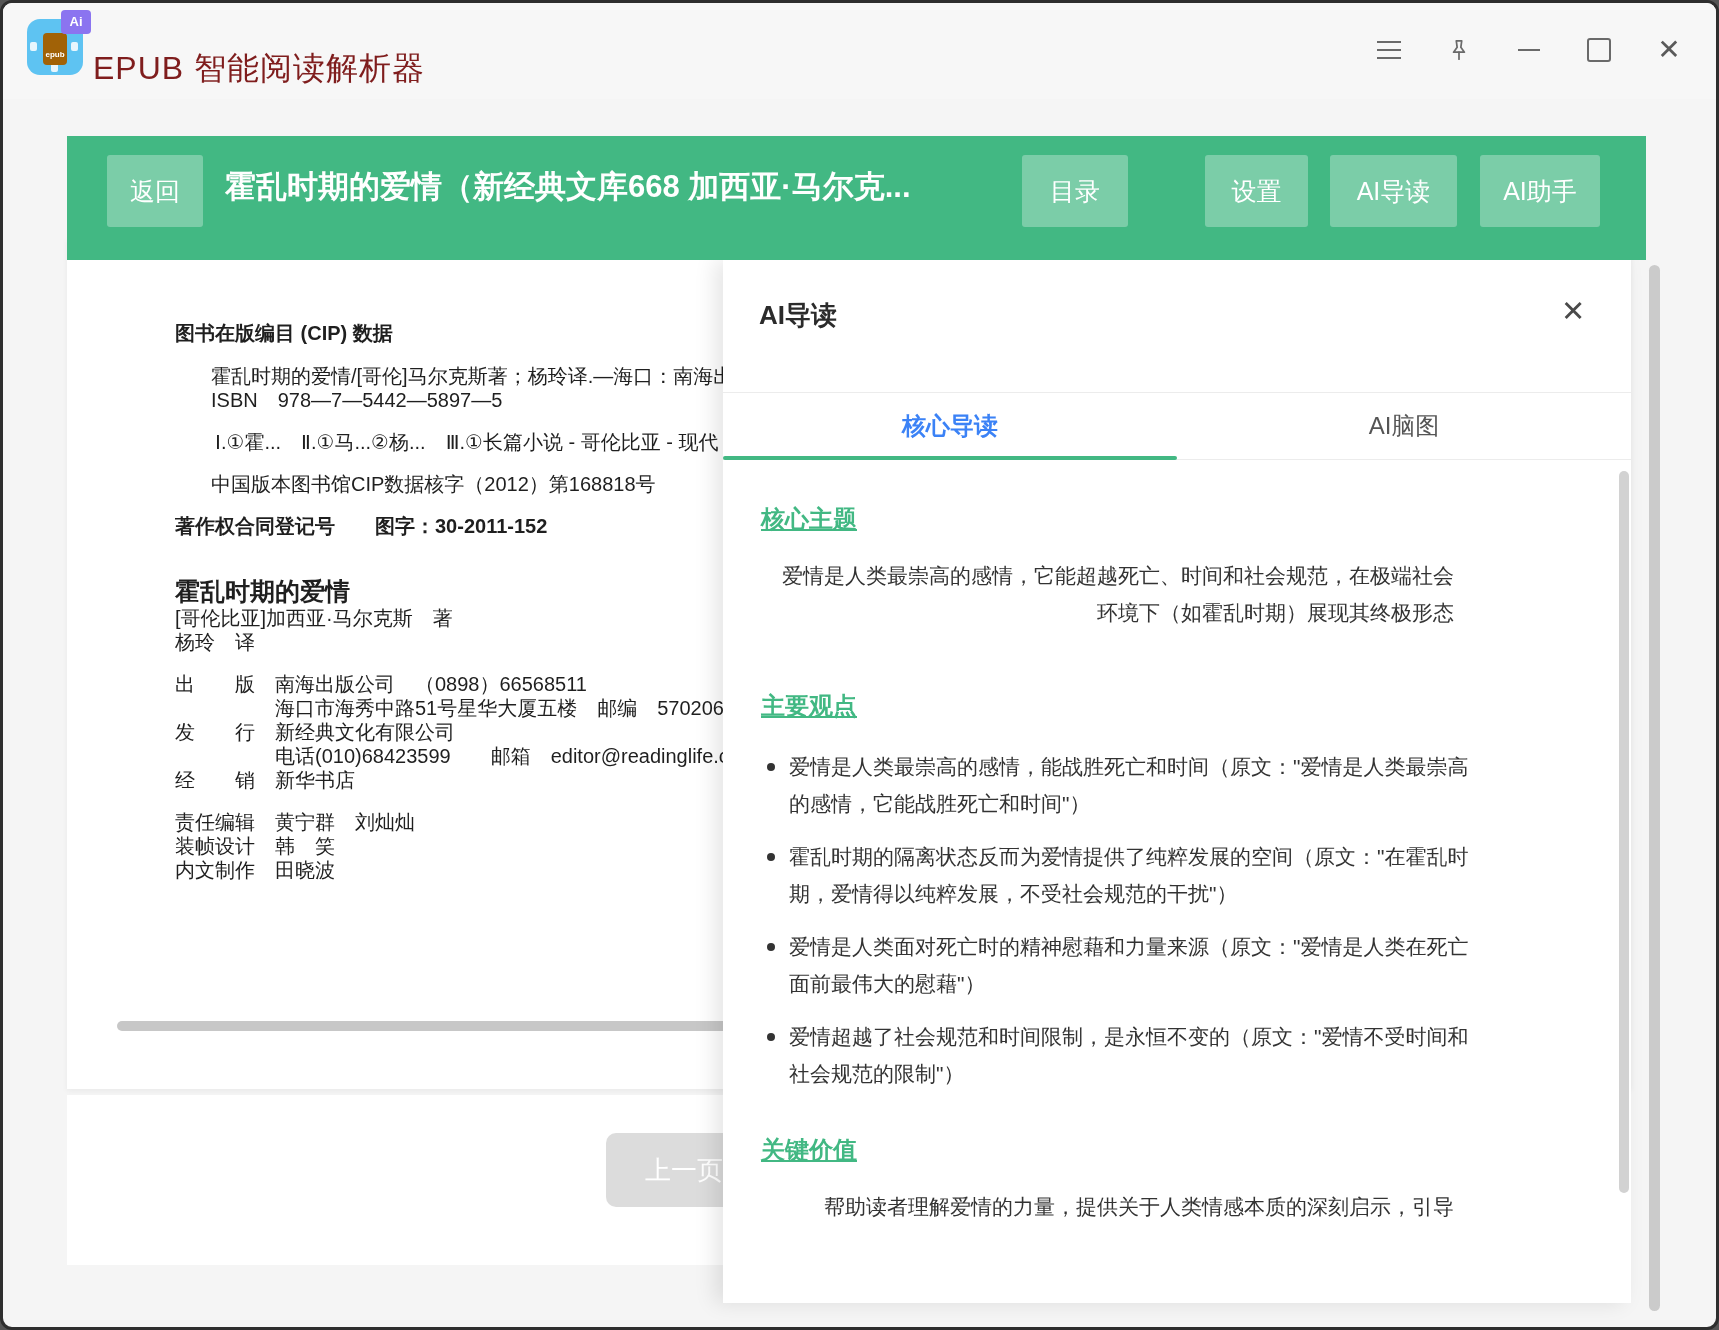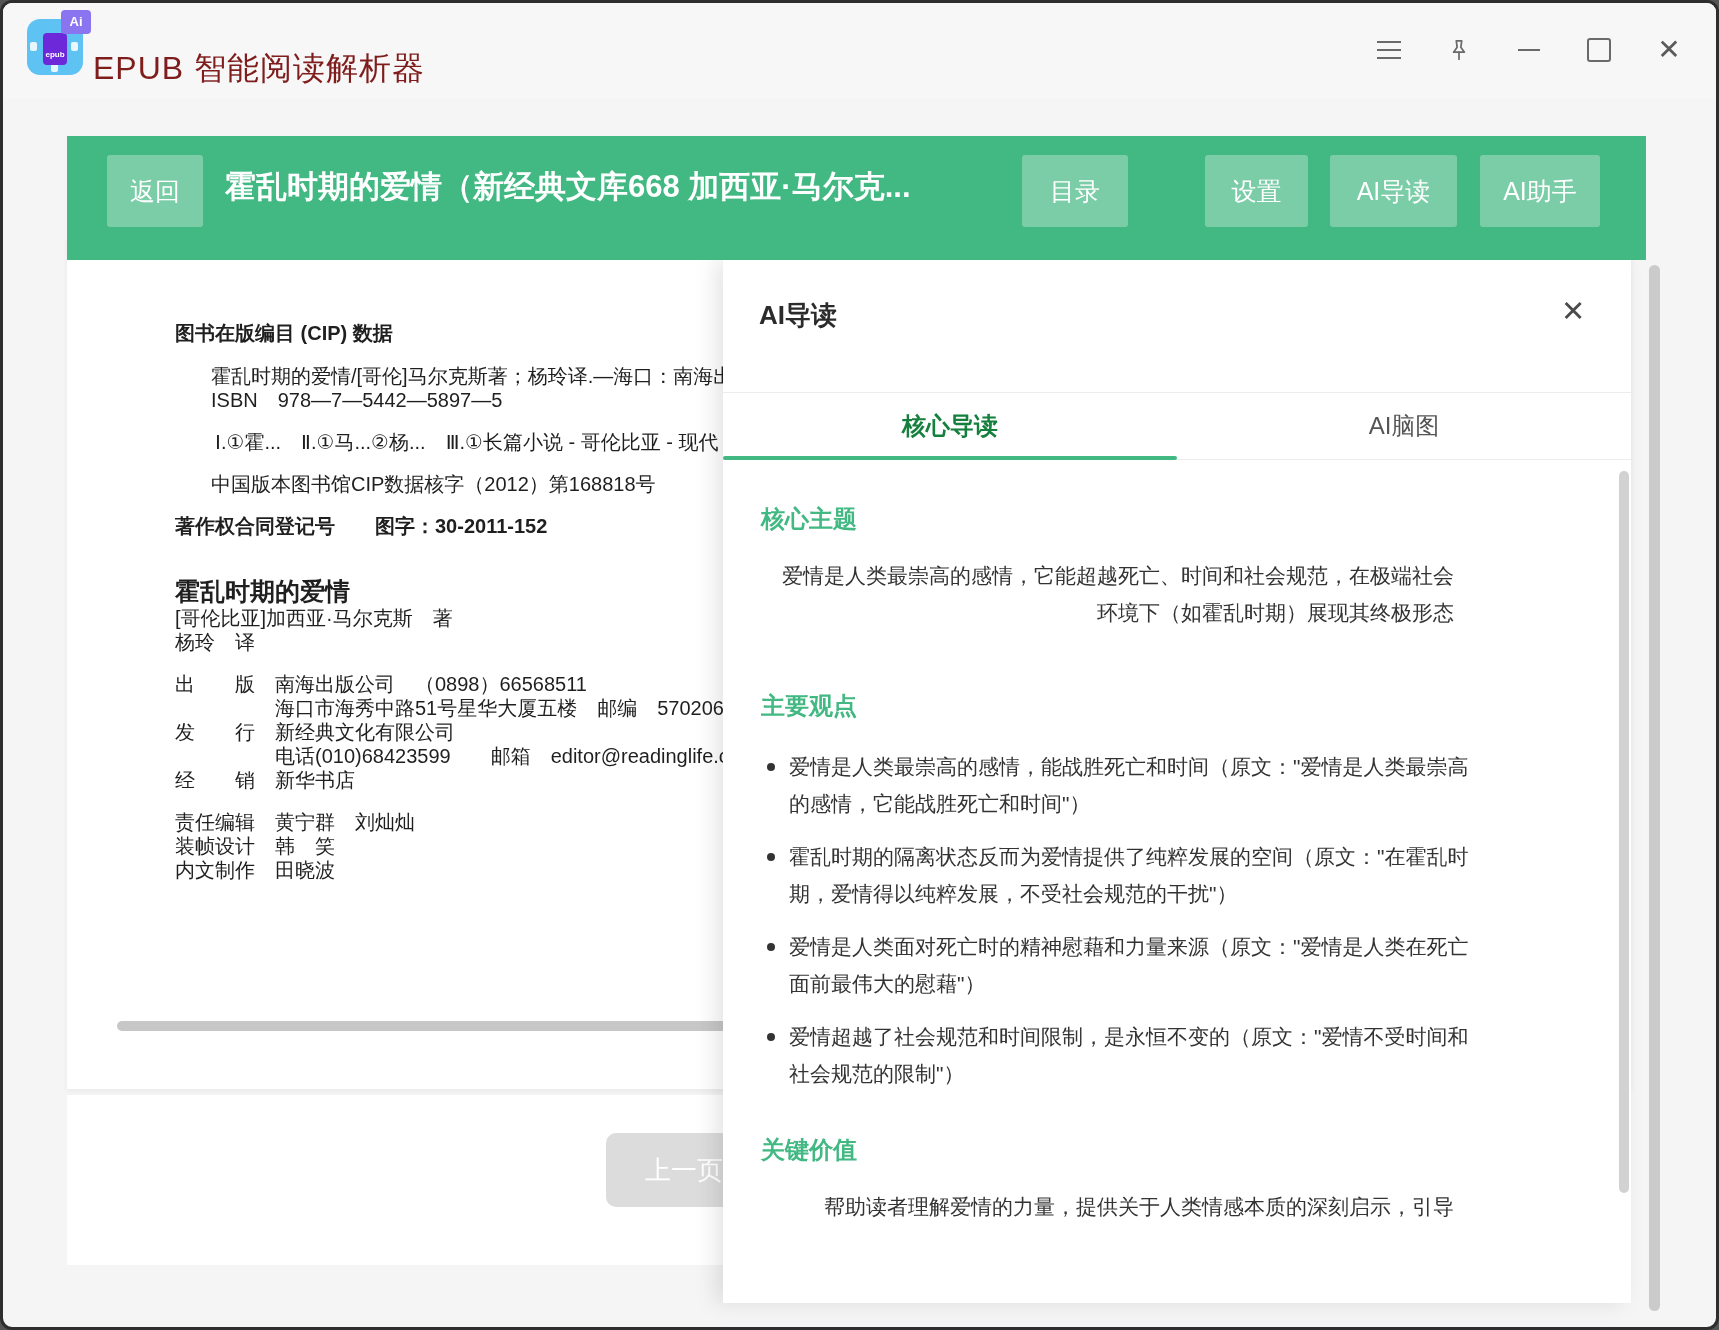--- a/index.html
+++ b/index.html
@@ -1,21 +1,21 @@
 <!DOCTYPE html>
 <html><head>
 <meta charset="utf-8">
 <style>
   html,body{margin:0;padding:0;background:#555;font-family:"Liberation Sans","DejaVu Sans",sans-serif;}
   #window{position:relative;width:1719px;height:1330px;background:#f5f5f5;border:3px solid #2e2e2e;
     border-radius:12px;box-sizing:border-box;overflow:hidden;}
   
   .titlebar{position:absolute;left:0;top:0;width:100%;height:96px;background:#f7f7f7;}
   .app-icon{position:absolute;left:24px;top:16px;width:56px;height:56px;background:#5ec3f2;border-radius:13px;}
-  .app-icon .doc{position:absolute;left:16px;top:14px;width:24px;height:32px;background:#6d28d9;border-radius:4px;
+  .app-icon .doc{position:absolute;left:16px;top:14px;width:24px;height:32px;background:#a16207;border-radius:4px;
     color:#fff;font-size:8px;font-weight:bold;text-align:center;line-height:44px;}
   .app-icon .badge{position:absolute;right:-8px;top:-9px;width:30px;height:24px;background:#8b74f0;border-radius:4px;
     color:#fff;font-size:13px;font-weight:bold;text-align:center;line-height:24px;}
   .app-icon .dot{position:absolute;width:7px;height:9px;background:#e8f6fd;border-radius:2px;}
   .win-title{position:absolute;left:90px;top:44px;font-size:32px;color:#7f1d1d;font-weight:500;letter-spacing:1px;}
   .win-controls{position:absolute;top:32px;right:32px;display:flex;gap:40px;align-items:center;color:#4a4a4a;}
   .win-btn{width:30px;height:30px;display:flex;align-items:center;justify-content:center;cursor:default;}
   .icon-menu{display:flex;flex-direction:column;gap:6px;}
   .icon-menu i{display:block;width:24px;height:2px;background:#6a6a6a;}
   .icon-min{width:22px;height:2px;background:#6a6a6a;display:block;}
@@ -47,24 +47,24 @@
     color:#fff;font-size:26px;font-family:inherit;}
   
   .panel{position:absolute;left:720px;top:257px;width:908px;height:1043px;background:#fff;z-index:20;
     box-shadow:-8px 0 20px rgba(0,0,0,0.10);overflow:hidden;}
   .panel-head{position:relative;height:132px;border-bottom:1px solid #ececec;}
   .panel-title{position:absolute;left:36px;top:38px;font-size:26px;font-weight:bold;color:#2b2b2b;}
   .panel-close{position:absolute;right:40px;top:32px;width:36px;height:36px;border:none;background:none;
     font-size:29px;color:#4a4a4a;line-height:36px;text-align:center;font-family:inherit;}
   .tabs{display:flex;height:66px;border-bottom:1px solid #ececec;}
   .tab{flex:1;position:relative;border:none;background:none;font-size:24px;color:#555;font-family:inherit;}
-  .tab.active{color:#15803d;font-weight:bold;}
+  .tab.active{color:#3b82f6;font-weight:bold;}
   .tab.active::after{content:"";position:absolute;left:0;right:0;bottom:-1px;height:4px;background:#42b883;border-radius:3px;}
   .panel-body{position:absolute;left:0;top:199px;bottom:0;width:100%;padding:44px 160px 0 38px;box-sizing:border-box;overflow:hidden;}
-  .sec-h{font-size:24px;font-weight:bold;color:#42b883;margin:0 0 22px 0;}
+  .sec-h{font-size:24px;font-weight:bold;color:#42b883;margin:0 0 22px 0;text-decoration:underline;}
   .sec-p{font-size:21px;color:#333;line-height:37px;margin:17px;text-align:right;}
   .sec-gap{height:42px;}
   ul.points{list-style:none;margin:26px 0 0 0;padding:0;}
   ul.points li{position:relative;padding-left:28px;font-size:21px;color:#333;line-height:37px;margin-bottom:16px;}
   ul.points li::before{content:"";position:absolute;left:6px;top:15px;width:8px;height:8px;border-radius:50%;background:#333;}
   
   .panel-vscroll{position:absolute;left:1616px;top:468px;width:10px;height:722px;background:#d2d2d2;border-radius:5px;z-index:25;}
   .win-vscroll{position:absolute;left:1646px;top:262px;width:11px;height:1046px;background:#cbcbcb;border-radius:6px;z-index:40;}
 </style>
 </head>

